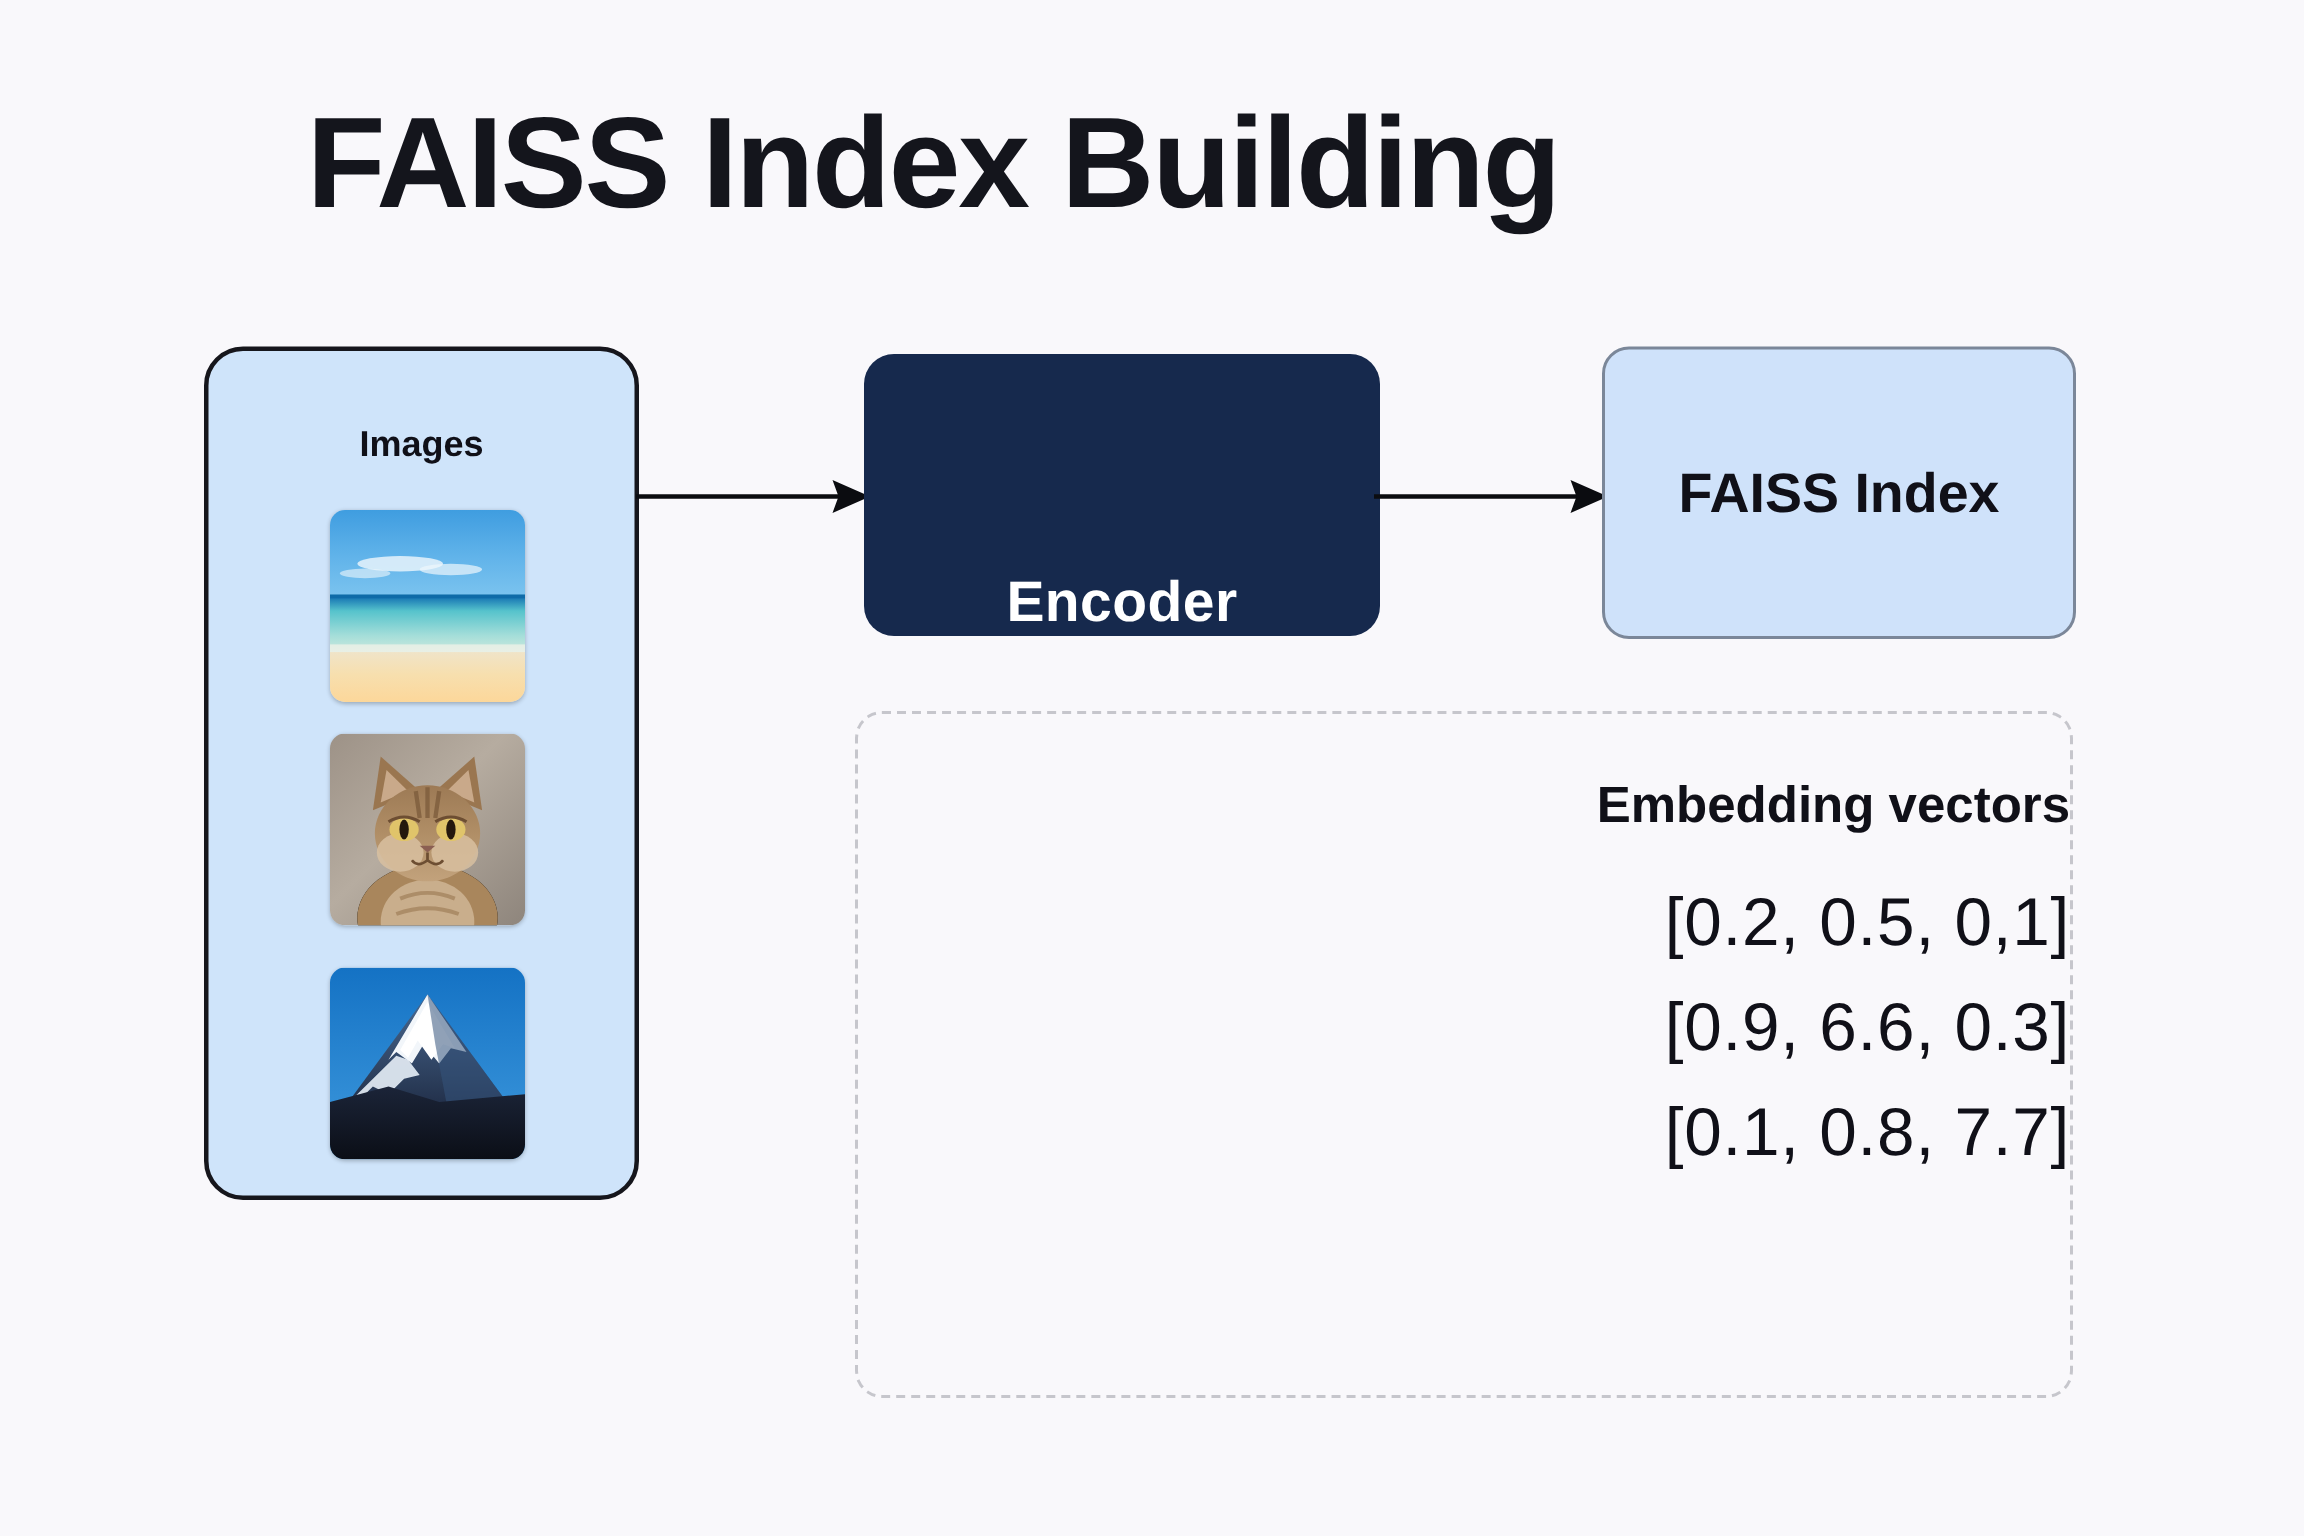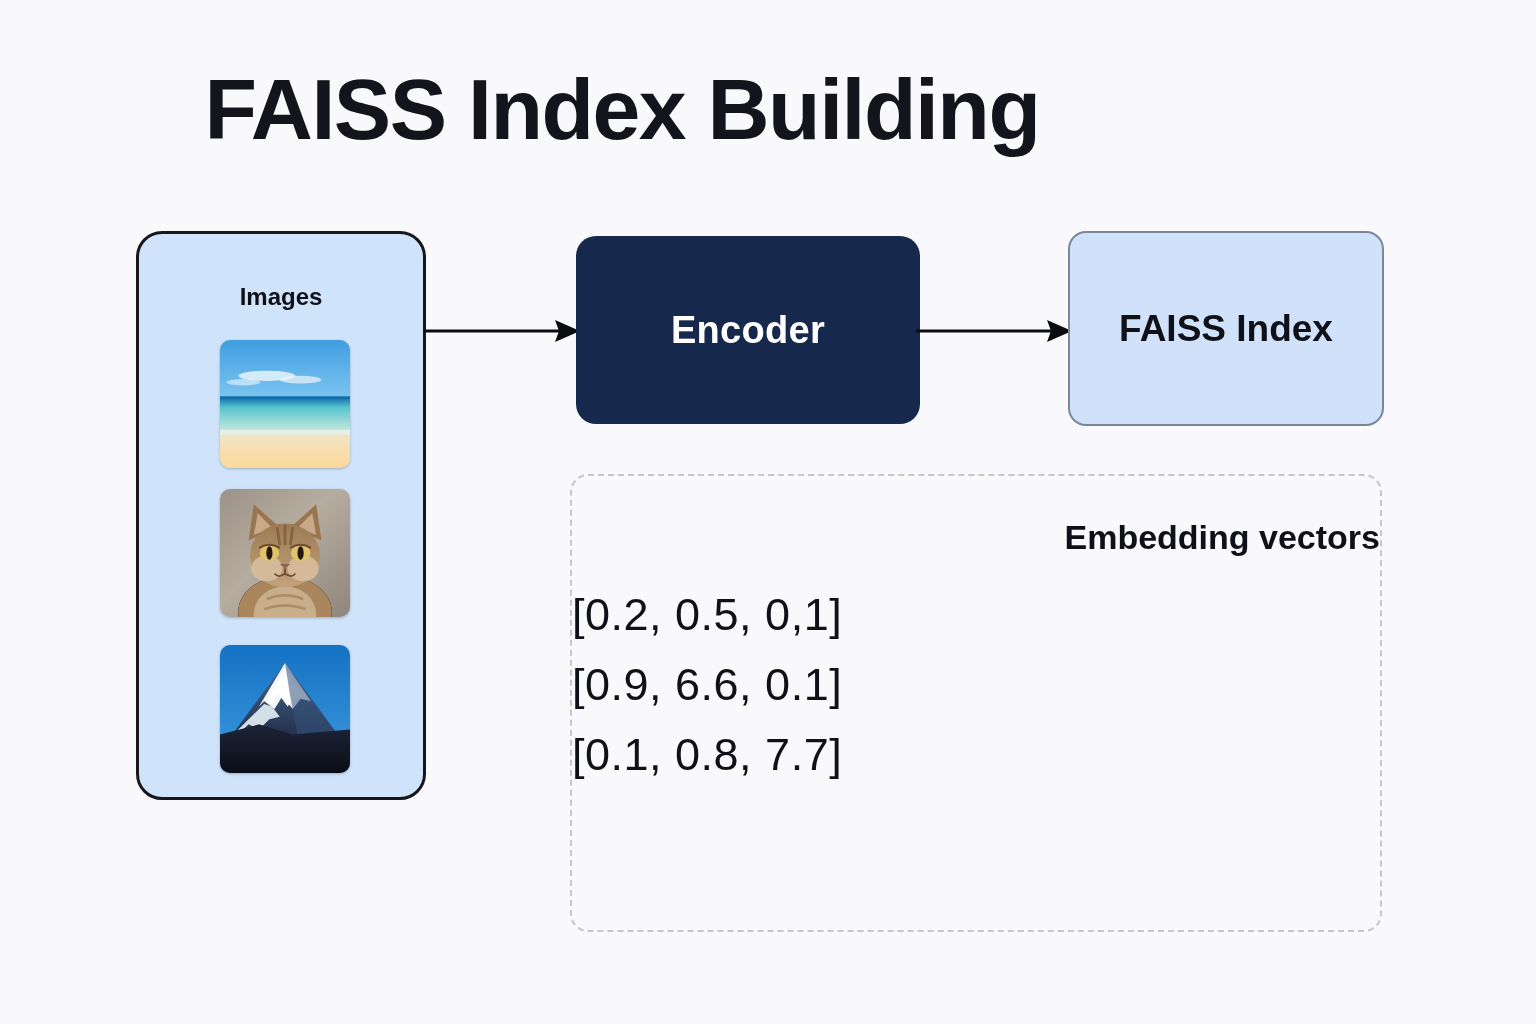--- a/index.html
+++ b/index.html
@@ -77,21 +77,21 @@
   
   .encoder-box {
     position: absolute;
     left: 576px;
     top: 236px;
     width: 344px;
     height: 188px;
     background: #16294d;
     border-radius: 20px;
     display: flex;
-    align-items: center;
+    align-items: flex-end;
     justify-content: center;
   }
   .encoder-label {
     color: #ffffff;
     font-size: 38px;
     font-weight: 700;
     letter-spacing: 0.3px;
   }
 
   
@@ -145,21 +145,21 @@
     font-weight: 700;
     color: #101018;
   }
   .vectors-list {
     position: absolute;
     left: 0;
     top: 104px;
     width: 100%;
   }
   .vector-row {
-    text-align: left;
+    text-align: right;
     font-size: 45px;
     font-weight: 400;
     color: #101018;
     line-height: 1.55;
     letter-spacing: 0.5px;
   }
 </style>
 </head>
 <body>
 
@@ -297,18 +297,18 @@
   </div>
 
   <div class="faiss-box">
     <span class="faiss-label">FAISS Index</span>
   </div>
 
   <div class="vectors-panel">
     <div class="vectors-title">Embedding vectors</div>
     <div class="vectors-list">
       <div class="vector-row">[0.2, 0.5, 0,1]</div>
-      <div class="vector-row">[0.9, 6.6, 0.1]</div>
+      <div class="vector-row">[0.9, 6.6, 0.3]</div>
       <div class="vector-row">[0.1, 0.8, 7.7]</div>
     </div>
   </div>
 
 </div>
 
 </body></html>

